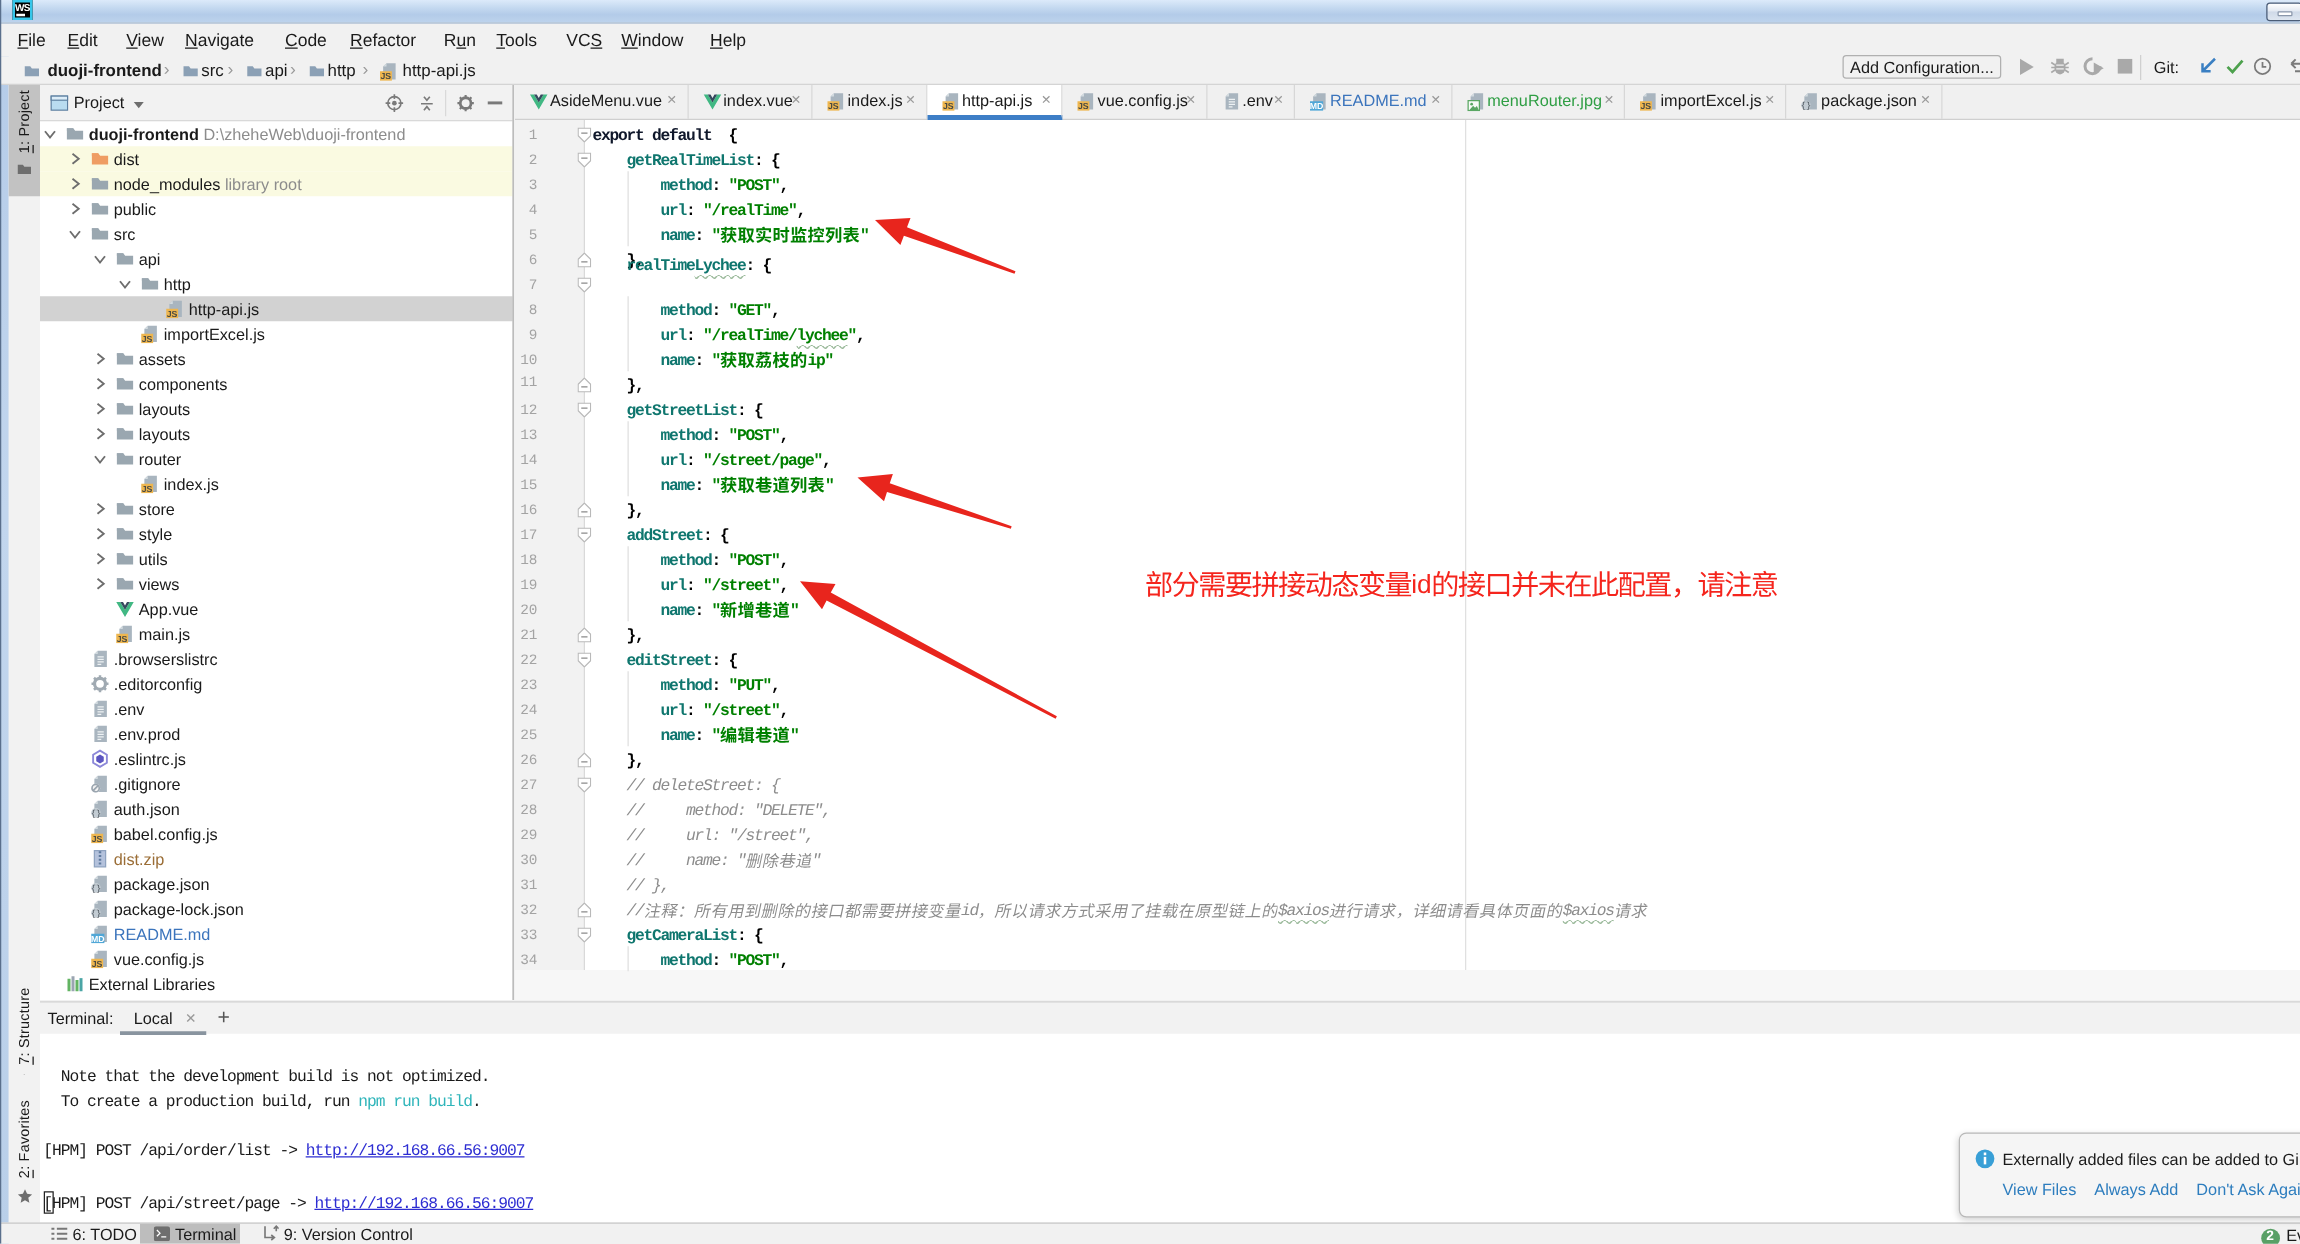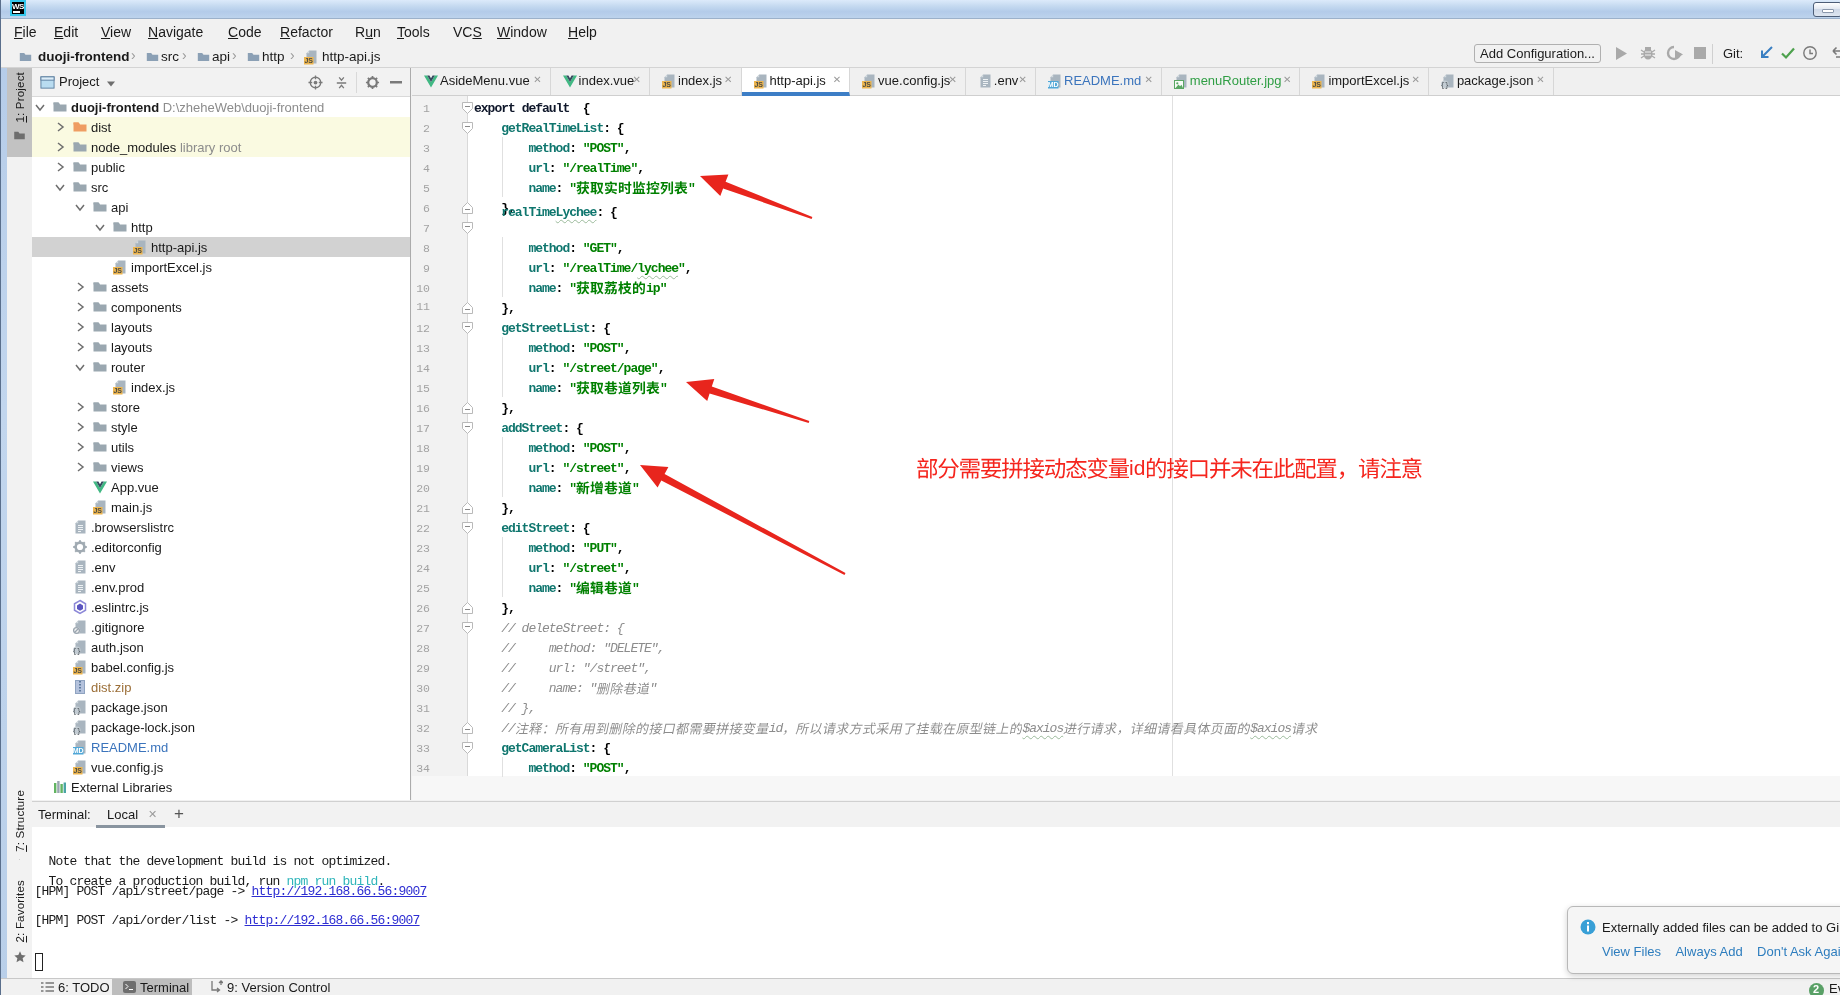--- a/index.html
+++ b/index.html
@@ -835,21 +835,21 @@
 <div class="abs" id="termhead">
 <span style="position:absolute;left:6px;top:5px;font-size:13px;color:#1a1a1a">Terminal:</span>
 <span style="position:absolute;left:75px;top:5px;font-size:13px;color:#1a1a1a">Local</span>
 <span style="position:absolute;left:116px;top:6px;font-size:11px;color:#9a9a9a">✕</span>
 <div style="position:absolute;left:64px;top:23px;width:69px;height:3px;background:#89949f"></div>
 <span style="position:absolute;left:142px;top:2px;font-size:17px;color:#555">+</span>
 </div>
 <div class="tml" style="left:34.5px;top:851.5px"><span style="color:#1a1a1a;">  Note that the development build is not optimized.</span></div>
 <div class="tml" style="left:34.5px;top:871.5px"><span style="color:#1a1a1a;">  To create a production build, run </span><span style="color:#2fb5ba;">npm run build</span><span style="color:#1a1a1a;">.</span></div>
 <div class="tml" style="left:34.5px;top:911px"><span style="color:#1a1a1a;">[HPM] POST /api/order/list -&gt; </span><span style="color:#2d2dd2;text-decoration:underline">http://192.168.66.56:9007</span></div>
-<div class="tml" style="left:34.5px;top:882px"><span style="color:#1a1a1a;">[HPM] POST /api/street/page -&gt; </span><span style="color:#2d2dd2;text-decoration:underline">http://192.168.66.56:9007</span></div>
+<div class="tml" style="left:34.5px;top:953px"><span style="color:#1a1a1a;">[HPM] POST /api/street/page -&gt; </span><span style="color:#2d2dd2;text-decoration:underline">http://192.168.66.56:9007</span></div>
 <div style="position:absolute;left:34.5px;top:953px;width:8px;height:18px;border:1.5px solid #222"></div>
 <div class="abs" id="status"></div>
 
 <svg class="tbi" style="left:41px;top:981px" width="13" height="12" viewBox="0 0 13 12" stroke="#777" stroke-width="1.6">
       <path d="M0 2h2.5M4.5 2h8.5M0 6h2.5M4.5 6h8.5M0 10h2.5M4.5 10h8.5"></path>
     </svg>
 <div class="st" style="left:58px;top:980px">6: TODO</div>
 <div class="abs" style="left:112px;top:979px;width:80px;height:16px;background:#bdbdbd"></div>
 <svg class="tbi" style="left:123px;top:981px" width="13" height="12" viewBox="0 0 13 12">
       <rect width="13" height="12" rx="2" fill="#6e6e6e"></rect>

